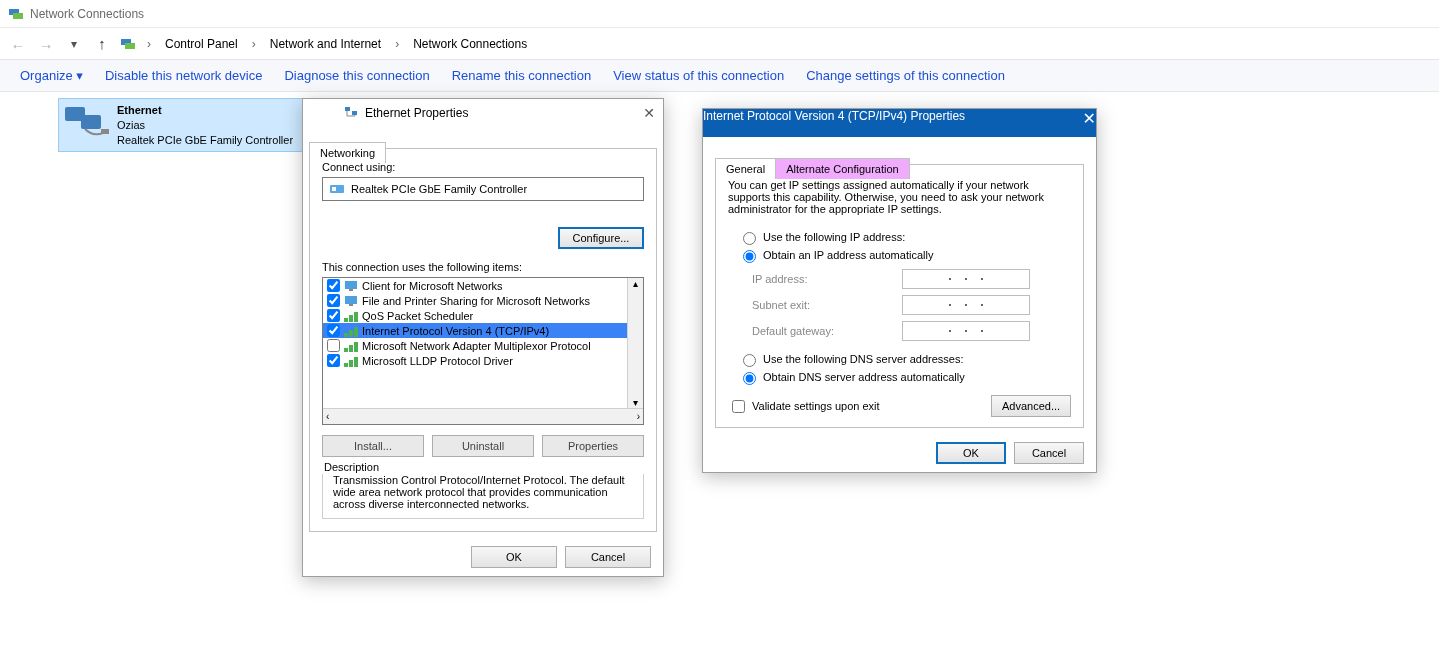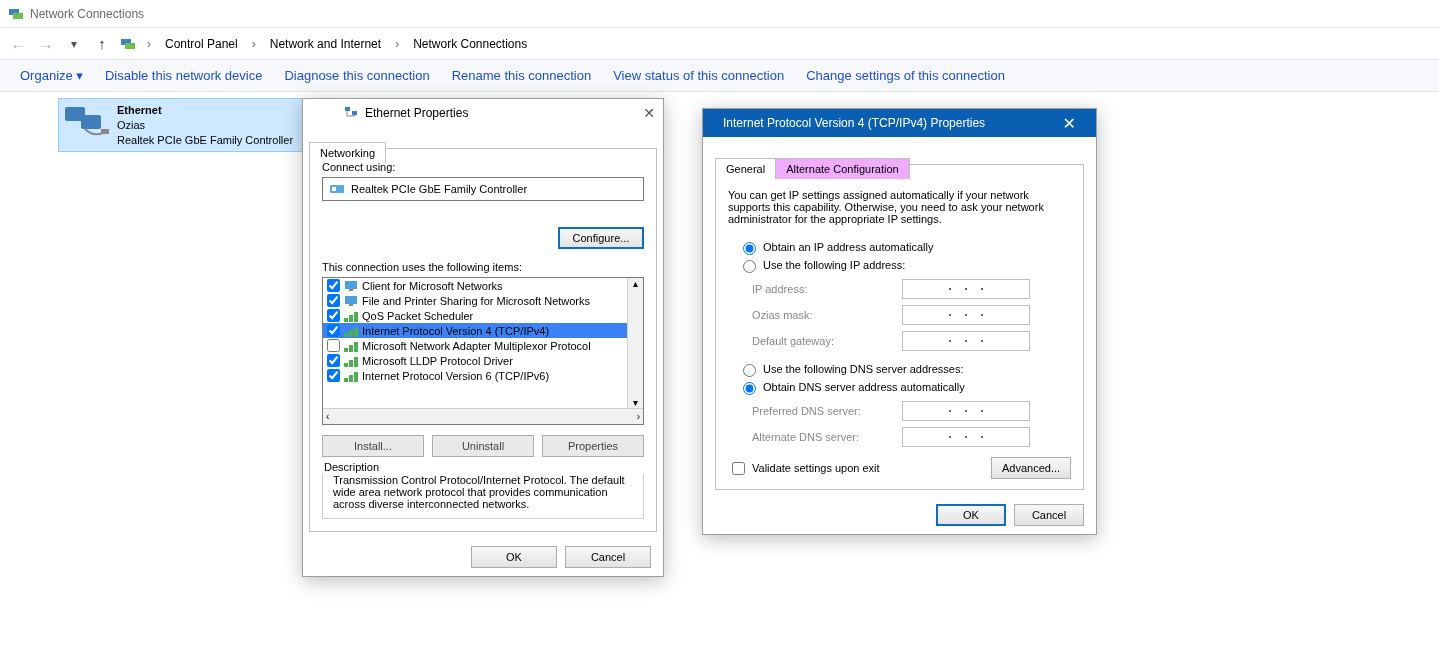--- a/index.html
+++ b/index.html
@@ -42,24 +42,24 @@
   .item-icon { width:14px; height:12px; display:inline-flex; align-items:flex-end; justify-content:center; }
   .hscroll { height:16px; border-top:1px solid #cfcfcf; display:flex; align-items:center; justify-content:space-between; padding:0 3px; font-size:10px; background:#f1f1f1; }
   .vscroll { width:16px; background:#f1f1f1; border-left:1px solid #cfcfcf; display:flex; flex-direction:column; justify-content:space-between; align-items:center; font-size:10px; }
   .three-btns { display:flex; gap:8px; margin-top:10px; }
   .three-btns .btn { flex:1; }
   .desc-box { border:1px solid #cfcfcf; border-top:none; margin-top:-1px; }
   .desc-hdr { padding:4px 2px 2px 2px; font-size:11px; }
   .desc-body { padding:0 10px 8px 10px; font-size:11px; color:#000; }
   .dlg-btns { display:flex; justify-content:flex-end; gap:8px; padding:8px 12px; }
   .dlg-ip { left:702px; top:16px; width:395px; }
-  .dlg-ip .dlg-title { height:28px; background:#0a5fb3; color:#fff; display:flex; align-items:center; justify-content:space-between; padding:0 20px; font-size:12px;gap:30px; }
+  .dlg-ip .dlg-title { height:28px; background:#0a5fb3; color:#fff; display:flex; align-items:flex-start; justify-content:space-between; padding:0 0; font-size:12px;gap:30px; }
   .dlg-ip .dlg-title .close { color:#fff; font-size:16px; }
   .ip-body { padding:8px 10px 10px 10px; font-size:11px; }
-  .ip-intro { margin:16px 2px 14px 2px; }
+  .ip-intro { margin:6px 2px 14px 2px; }
   .fieldset { border:none; padding:0 2px; margin:0 0 10px 0; }
   .radio-row { display:flex; align-items:center; gap:4px; margin:2px 0 2px 10px; }
   .ip-grid { margin:6px 0 4px 24px; display:grid; grid-template-columns: 150px 140px; row-gap:6px; align-items:center; }
   .ip-grid .lbl { color:#888; }
   .ip-input { width:128px; height:20px; border:1px solid #bdbdbd; background:#fff; display:flex; align-items:center; justify-content:center; gap:14px; color:#333; }
   .dot { width:2px; height:2px; background:#333; border-radius:50%; }
   .validate-row { display:flex; align-items:center; justify-content:space-between; margin:8px 2px 0 2px; }
   .svg16 { width:16px; height:16px; }
 </style>
 </head>
@@ -203,31 +203,20 @@
                 <input type="checkbox" checked="" style="">
                 <span class="item-icon">
                   <svg width="14" height="12" viewBox="0 0 14 12">
                     <rect x="0" y="8" width="4" height="4" fill="#4caf50"></rect>
                     <rect x="5" y="5" width="4" height="7" fill="#4caf50"></rect>
                     <rect x="10" y="2" width="4" height="10" fill="#4caf50"></rect>
                   </svg>
                 </span>
                 <span>Microsoft LLDP Protocol Driver</span>
               </div>
-              <div class="item-row">
-                <input type="checkbox" checked="" style="">
-                <span class="item-icon">
-                  <svg width="14" height="12" viewBox="0 0 14 12">
-                    <rect x="0" y="8" width="4" height="4" fill="#4caf50"></rect>
-                    <rect x="5" y="5" width="4" height="7" fill="#4caf50"></rect>
-                    <rect x="10" y="2" width="4" height="10" fill="#4caf50"></rect>
-                  </svg>
-                </span>
-                <span>Internet Protocol Version 6 (TCP/IPv6)</span>
-              </div>
             </div>
           <div class="vscroll">
               <span>▴</span>
               <span>▾</span>
             </div>
         </div>
         <div class="hscroll">
             <span>‹</span>
             <span>›</span>
           </div>
@@ -256,35 +245,35 @@
     <div style="padding:6px 6px 0 6px;">
       <div class="tabs">
         <div class="tab act">General</div>
         <div class="tab ina">Alternate Configuration</div>
       </div>
       <div class="tabpanel ip-body">
         <div class="ip-intro">You can get IP settings assigned automatically if your network supports this capability. Otherwise, you need to ask your network administrator for the appropriate IP settings.</div>
 
         <div class="fieldset">
           <label class="radio-row">
+            <input type="radio" name="ipmode" style="">
+            <span>Use the following IP address:</span>
+          </label>
+          <label class="radio-row">
             <input type="radio" name="ipmode" checked="" style="">
             <span>Obtain an IP address automatically</span>
-          </label>
-          <label class="radio-row">
-            <input type="radio" name="ipmode" style="">
-            <span>Use the following IP address:</span>
           </label>
           <div class="ip-grid">
             <span class="lbl">IP address:</span>
             <div class="ip-input">
                 <span class="dot"></span>
                 <span class="dot"></span>
                 <span class="dot"></span>
               </div>
-            <span class="lbl">Ozias mask:</span>
+            <span class="lbl">Subnet exit:</span>
             <div class="ip-input">
                 <span class="dot"></span>
                 <span class="dot"></span>
                 <span class="dot"></span>
               </div>
             <span class="lbl">Default gateway:</span>
             <div class="ip-input">
                 <span class="dot"></span>
                 <span class="dot"></span>
                 <span class="dot"></span>
@@ -294,34 +283,20 @@
 
         <div class="fieldset">
           <label class="radio-row">
             <input type="radio" name="dnsmode" style="">
             <span>Use the following DNS server addresses:</span>
           </label>
           <label class="radio-row">
             <input type="radio" name="dnsmode" checked="" style="">
             <span>Obtain DNS server address automatically</span>
           </label>
-          <div class="ip-grid">
-            <span class="lbl">Preferred DNS server:</span>
-            <div class="ip-input">
-                <span class="dot"></span>
-                <span class="dot"></span>
-                <span class="dot"></span>
-              </div>
-            <span class="lbl">Alternate DNS server:</span>
-            <div class="ip-input">
-                <span class="dot"></span>
-                <span class="dot"></span>
-                <span class="dot"></span>
-              </div>
-          </div>
         </div>
 
         <div class="validate-row">
           <label style="display:flex;align-items:center;gap:4px;">
             <input type="checkbox" style="">
             <span>Validate settings upon exit</span>
           </label>
           <div class="btn" style="min-width:80px;">Advanced...</div>
         </div>
       </div>

